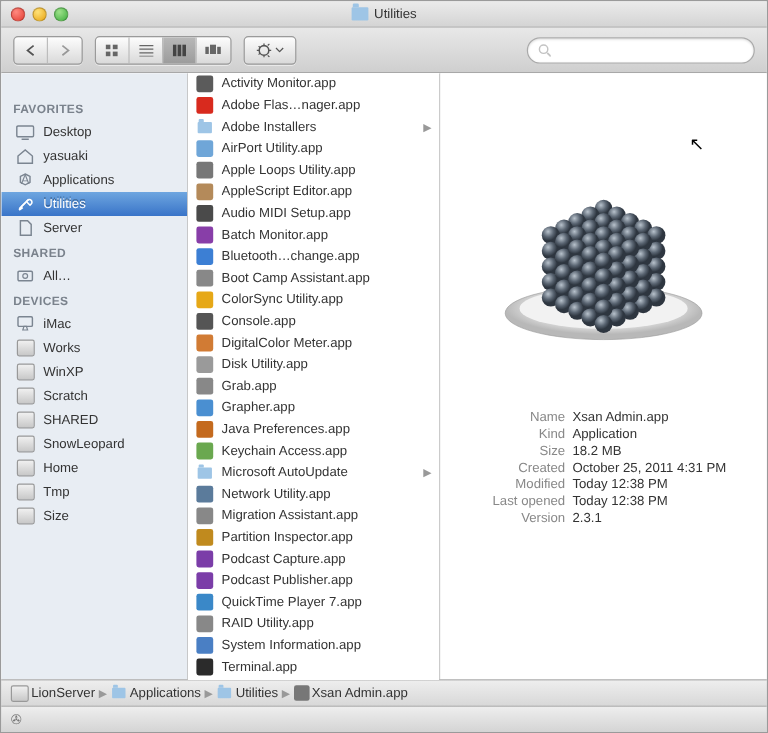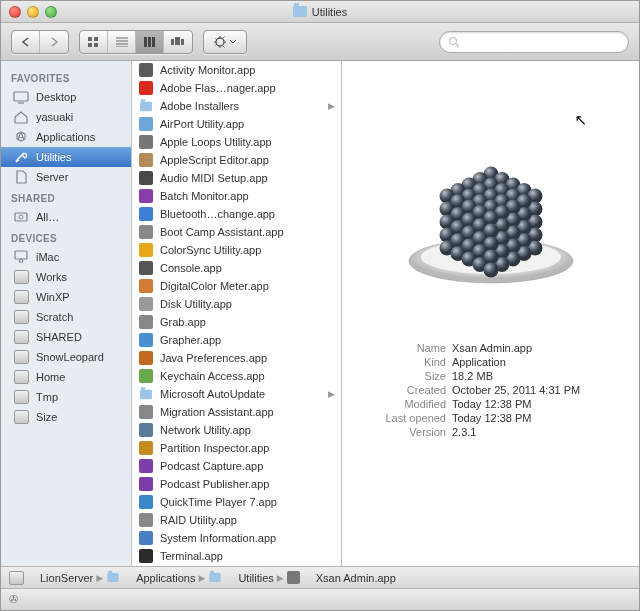--- a/index.html
+++ b/index.html
@@ -16,41 +16,41 @@
 .folder-ic:before{content:"";position:absolute;top:-3px;left:1px;width:5px;height:3px;background:#9ec5e6;border-radius:1px 1px 0 0}
 .toolbar{height:38px;background:linear-gradient(#e8e8e8,#cfcfcf);display:flex;align-items:center;padding:0 10px;border-bottom:1px solid #a8a8a8;gap:10px}
 .btn-grp{display:flex;background:linear-gradient(#fdfdfd,#d9d9d9);border:1px solid #9a9a9a;border-radius:4px;overflow:hidden;box-shadow:0 1px 0 rgba(255,255,255,.5)}
 .btn{width:28px;height:22px;display:flex;align-items:center;justify-content:center;border-right:1px solid #bcbcbc;cursor:pointer}
 .btn:last-child{border-right:none}
 .btn.active{background:linear-gradient(#b8b8b8,#9c9c9c)}
 .search{margin-left:auto;width:190px;height:22px;background:#fff;border:1px solid #aaa;border-radius:11px;display:flex;align-items:center;padding:0 8px;box-shadow:inset 0 1px 2px rgba(0,0,0,.15)}
 .search svg{margin-right:4px;opacity:.5}
 .search input{border:none;outline:none;width:100%;background:transparent}
 .body{flex:1;display:flex;background:#fff;overflow:hidden}
-.sidebar{width:131px;background:#e8edf3;border-right:1px solid #bfbfbf;padding-top:6px;overflow-y:auto}
+.sidebar{width:156px;background:#e8edf3;border-right:1px solid #bfbfbf;padding-top:19px;overflow-y:auto}
 .sb-hdr{font-size:10px;color:#7a828c;font-weight:bold;padding:6px 10px 3px;letter-spacing:.3px}
 .sb-item{display:flex;align-items:center;padding:3px 10px 3px 12px;gap:7px;cursor:pointer}
 .sb-item.sel{background:linear-gradient(#6ea6e0,#3974c8);color:#fff}
 .sb-item.sel span{color:#fff;text-shadow:0 -1px 0 rgba(0,0,0,.3)}
 .sb-ic{width:16px;height:14px;display:flex;align-items:center;justify-content:center;color:#7b8591}
 .sb-item.sel .sb-ic{color:#fff}
 .col-list{width:210px;border-right:1px solid #bfbfbf;overflow-y:auto;background:#fff}
 .f-item{display:flex;align-items:center;padding:1px 6px;gap:6px;cursor:pointer;position:relative;height:18px}
 .f-ic{width:16px;height:16px;flex-shrink:0;display:flex;align-items:center;justify-content:center}
 .f-name{flex:1;white-space:nowrap;overflow:hidden;text-overflow:ellipsis}
 .f-arrow{font-size:9px;color:#999;margin-left:auto}
 .preview{flex:1;display:flex;flex-direction:column;align-items:center;padding:40px 15px 10px;background:#fff;position:relative}
 .cursor{position:absolute;top:50px;right:52px;font-size:15px;color:#000}
 .prev-icon{width:200px;height:200px;display:flex;align-items:center;justify-content:center;margin-bottom:40px}
 .meta{width:100%;font-size:10px}
 .meta-row{display:flex;padding:1px 0}
 .meta-k{width:95px;text-align:right;color:#888;padding-right:6px}
 .meta-v{color:#333}
 .pathbar{height:22px;background:linear-gradient(#eee,#d8d8d8);border-top:1px solid #b5b5b5;display:flex;align-items:center;padding:0 8px;gap:3px}
-.pb-seg{display:flex;align-items:center;gap:16px;cursor:pointer}
+.pb-seg{display:flex;align-items:center;gap:2px;cursor:pointer}
 .pb-sep{color:#999;font-size:9px}
 .pb-ic{width:14px;height:12px;display:inline-block}
 .statusbar{height:22px;background:linear-gradient(#eee,#d4d4d4);border-top:1px solid #b5b5b5;display:flex;align-items:center;justify-content:center;position:relative}
 .st-l{position:absolute;left:8px;color:#777}
 .app-ic{width:14px;height:14px;border-radius:2px}
 .hd-ic{width:15px;height:14px;background:linear-gradient(#f0f0f0,#c8c8c8);border:1px solid #999;border-radius:2px}
 </style>
 </head>
 <body>
 
@@ -366,29 +366,29 @@
         </div>
         <div class="f-item">
           <span class="f-ic">
             <span class="folder-ic" style="transform:scale(.85)"></span>
           </span>
           <span class="f-name">Microsoft AutoUpdate</span>
           <span class="f-arrow">▶</span>
         </div>
         <div class="f-item">
           <span class="f-ic">
+            <span class="app-ic" style="background:#5b7b9b"></span>
+          </span>
+          <span class="f-name">Network Utility.app</span>
+        </div>
+        <div class="f-item">
+          <span class="f-ic">
             <span class="app-ic" style="background:#888"></span>
           </span>
           <span class="f-name">Migration Assistant.app</span>
-        </div>
-        <div class="f-item">
-          <span class="f-ic">
-            <span class="app-ic" style="background:#5b7b9b"></span>
-          </span>
-          <span class="f-name">Network Utility.app</span>
         </div>
         <div class="f-item">
           <span class="f-ic">
             <span class="app-ic" style="background:#c08a1e"></span>
           </span>
           <span class="f-name">Partition Inspector.app</span>
         </div>
         <div class="f-item">
           <span class="f-ic">
             <span class="app-ic" style="background:#7b3da8"></span>

